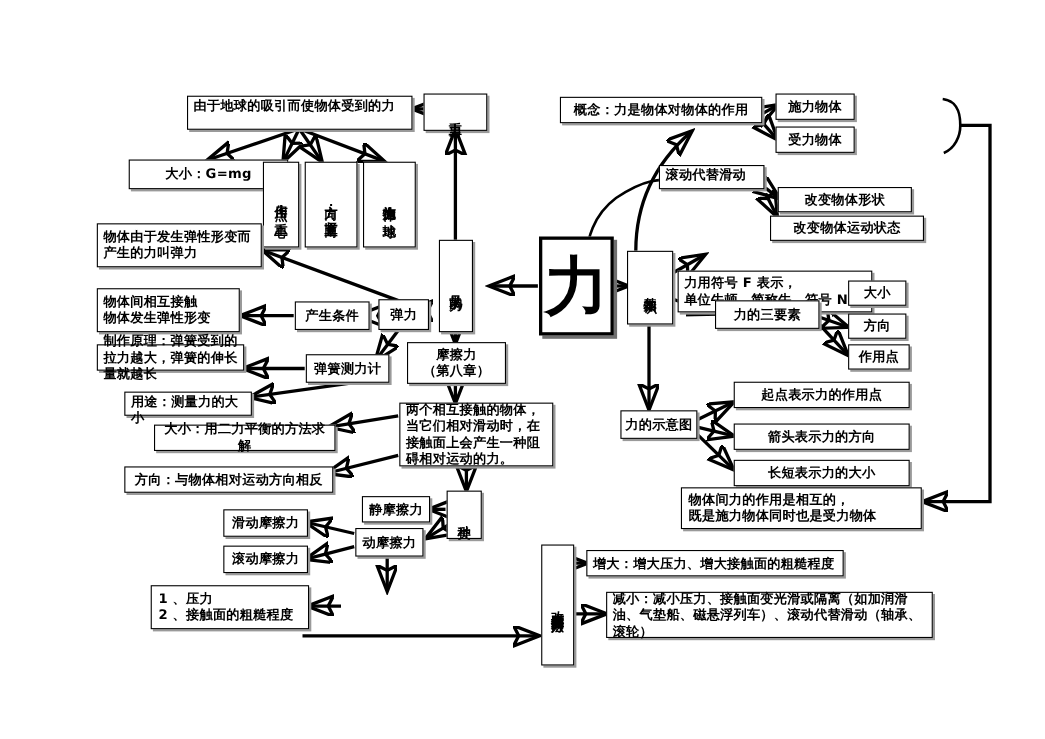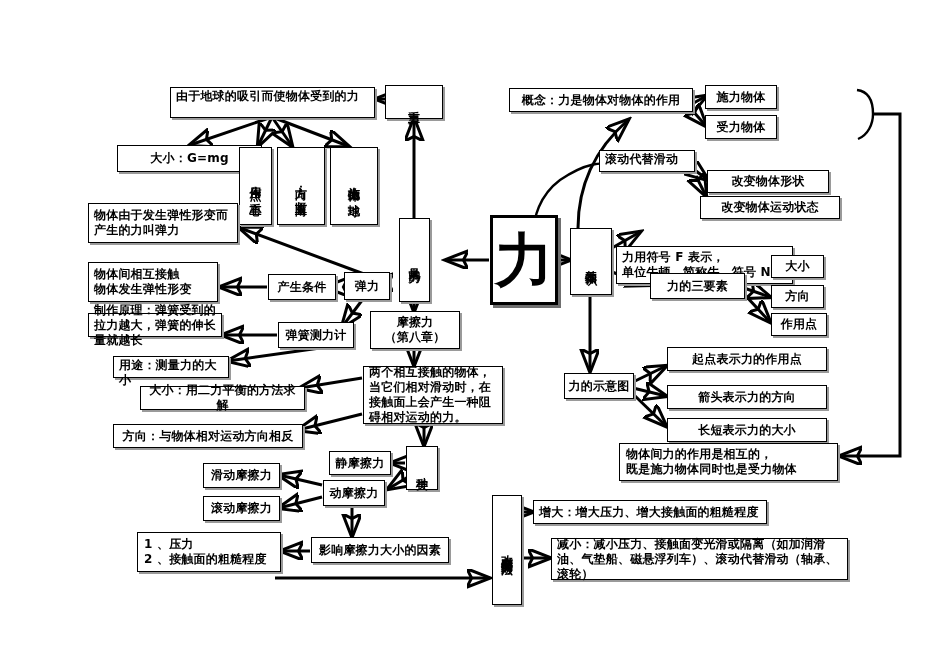--- a/index.html
+++ b/index.html
@@ -249,23 +249,20 @@
   </div>
 
   <div class="node" style="left:203px;top:463px;width:77px;height:25px;">
     <span>滑动摩擦力</span>
   </div>
 
   <div class="node" style="left:203px;top:496px;width:77px;height:25px;">
     <span>滚动摩擦力</span>
   </div>
 
-  <div class="node" style="left:311px;top:537px;width:138px;height:26px;">
-    <span>影响摩擦力大小的因素</span>
-  </div>
 
   <div class="node left" style="left:137px;top:532px;width:144px;height:40px;padding-left:6px;">
     <span>1 、压力
 2 、接触面的粗糙程度</span>
   </div>
 
   <div class="node vert" style="left:492px;top:495px;width:30px;height:110px;">
     <span>改变摩擦力的方法</span>
   </div>
 

